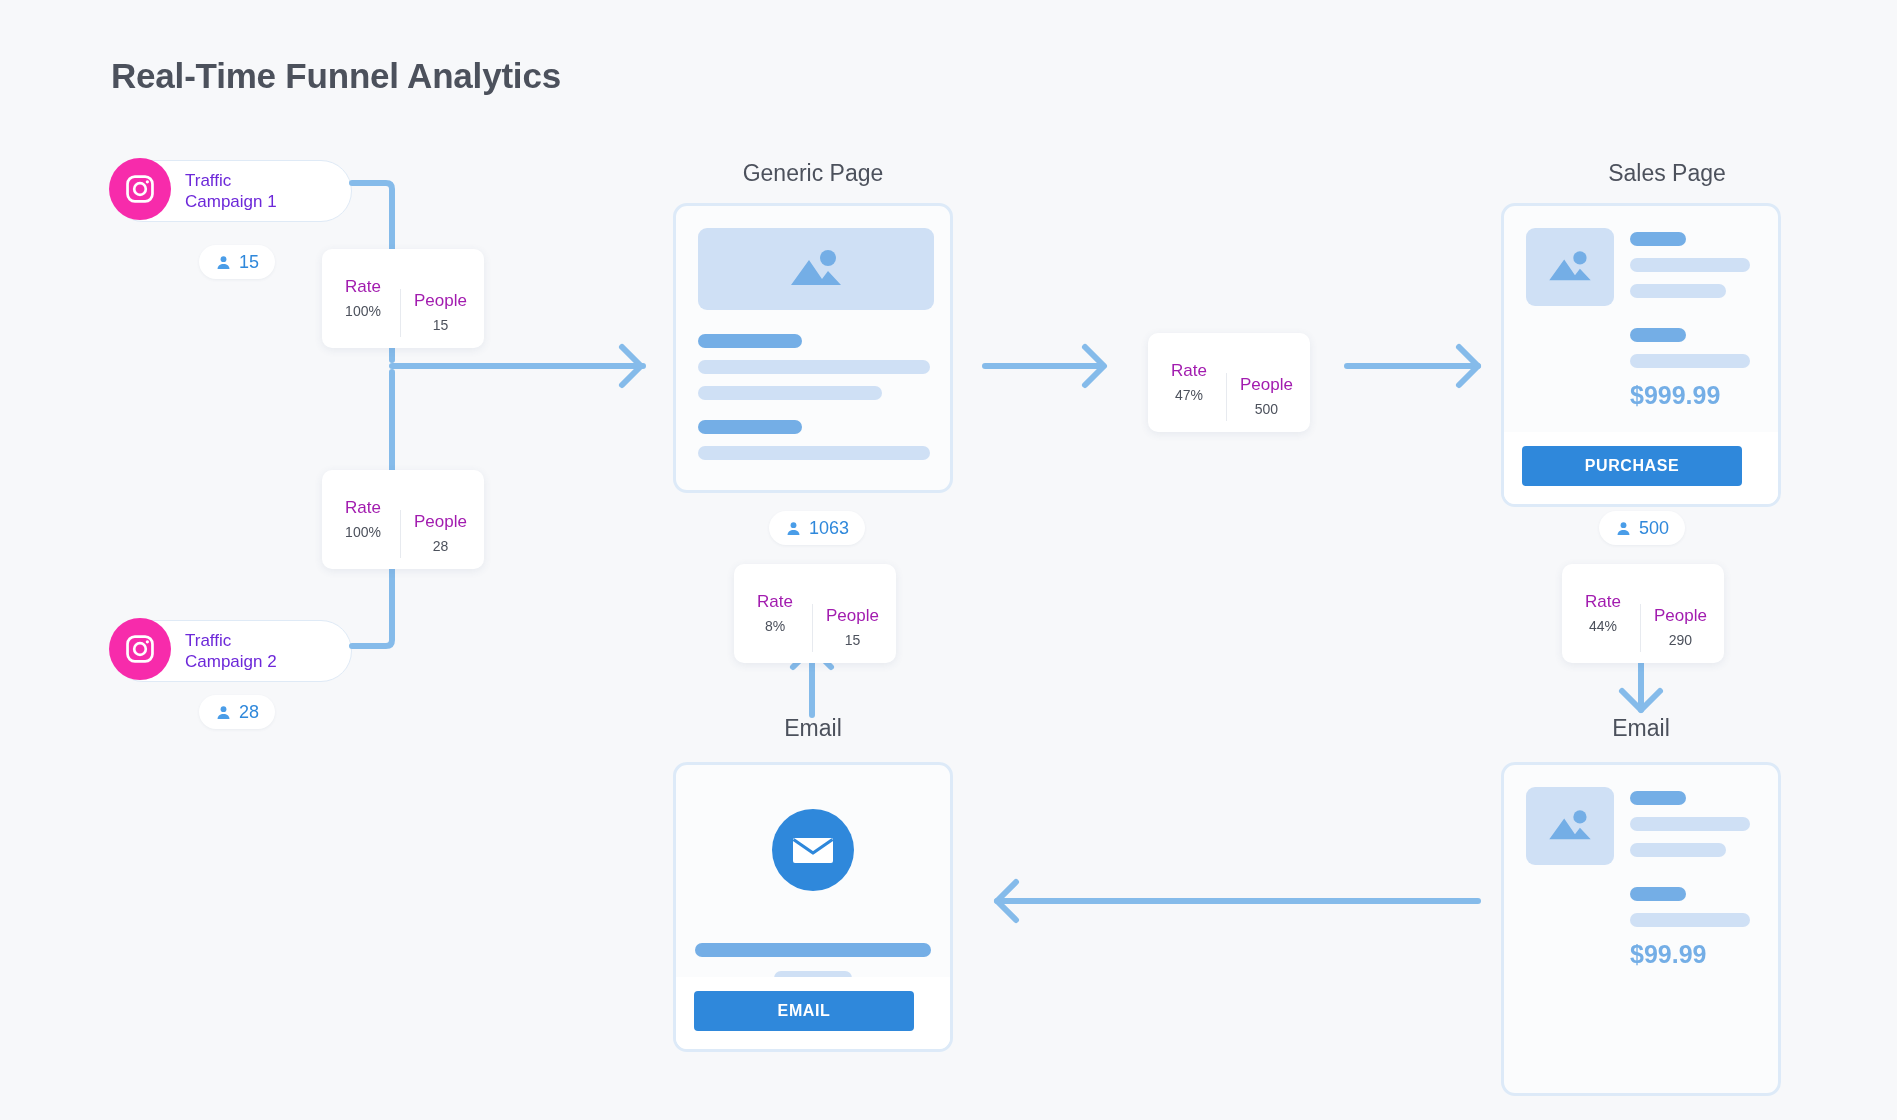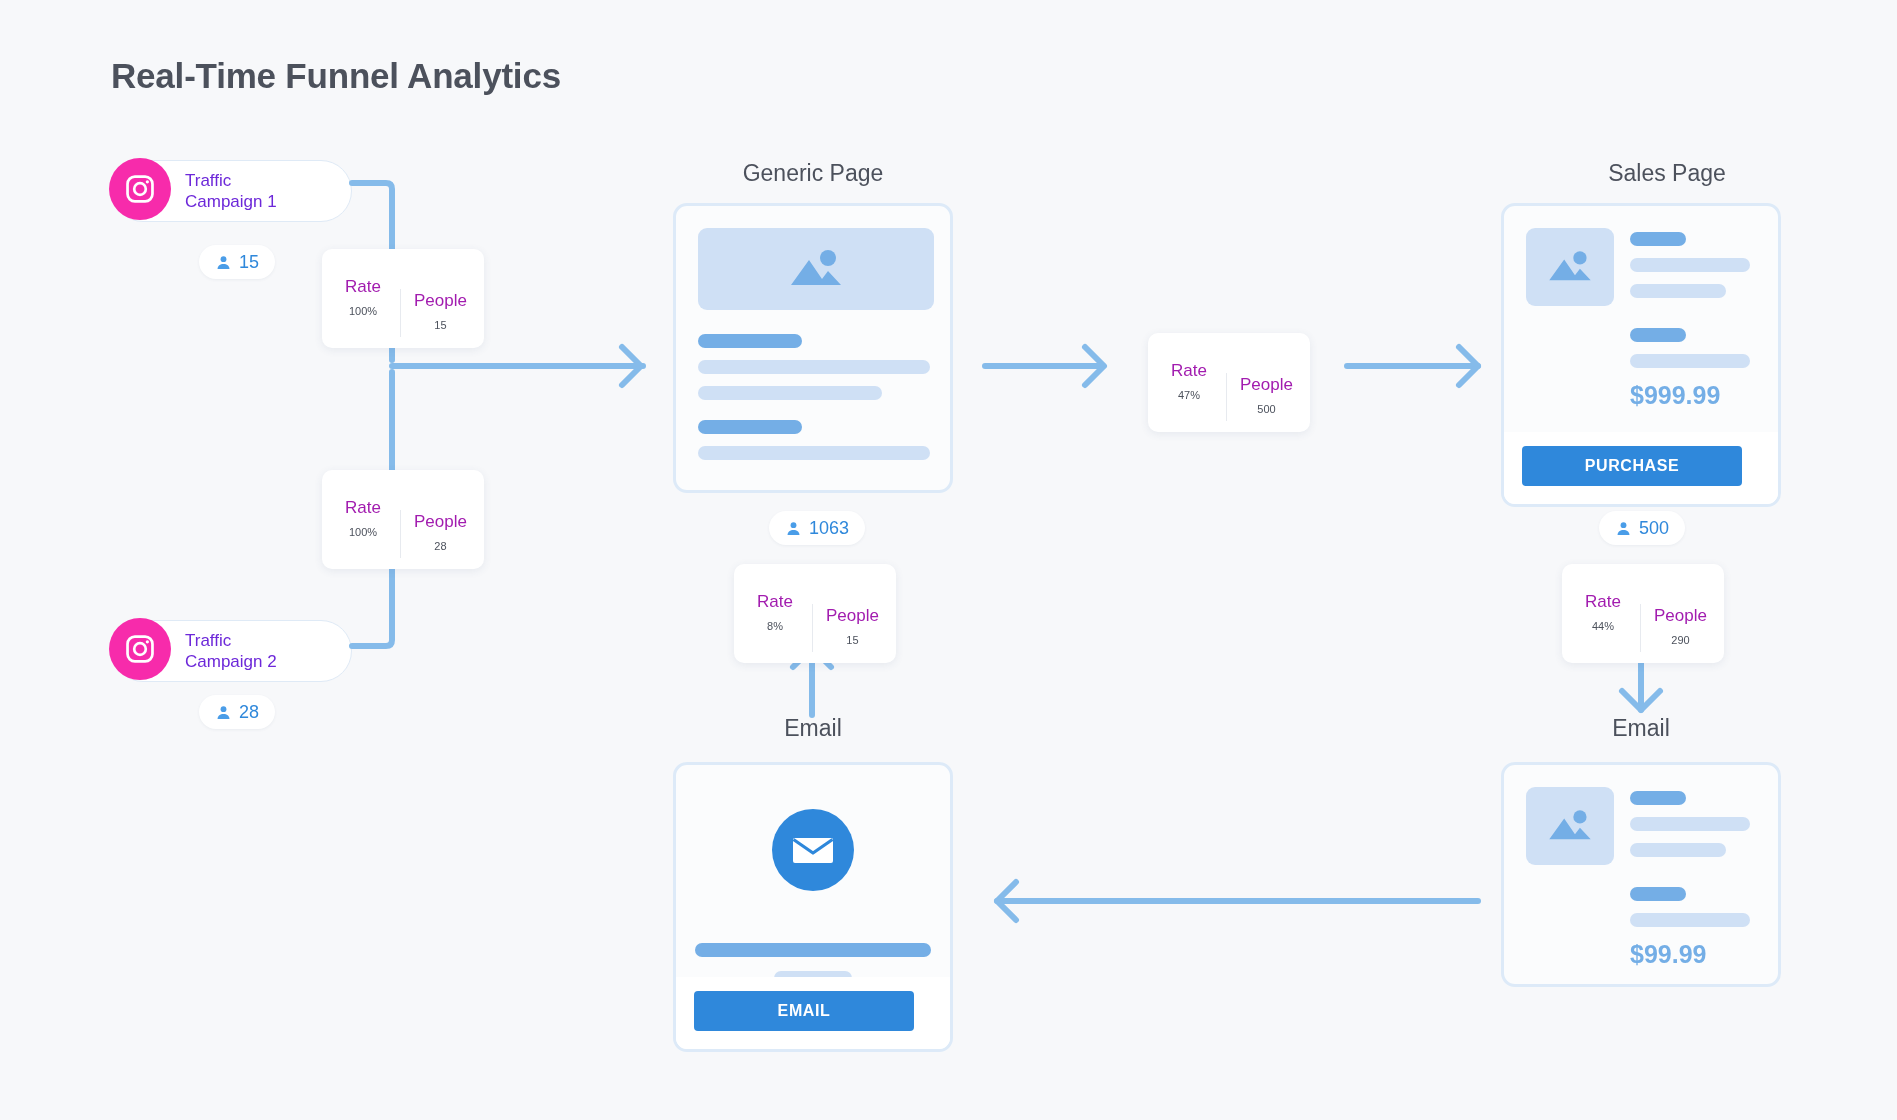--- a/index.html
+++ b/index.html
@@ -107,21 +107,21 @@
     border-left: 1px solid #e7eaef;
     margin-top: 29px;
   }
   .stat-head {
     font-size: 17px;
     color: #a21caf;
     line-height: 24px;
     white-space: nowrap;
   }
   .stat-val {
-    font-size: 11px;
+    font-size: 14px;
     color: #4c515c;
     line-height: 24px;
     white-space: nowrap;
   }
 
   
   .node-title {
     position: absolute;
     font-size: 23px;
     color: #4c515c;
@@ -378,21 +378,21 @@
       <span class="stat-head">Rate</span>
       <span class="stat-val">44%</span>
     </div>
     <div class="stat-col">
       <span class="stat-head">People</span>
       <span class="stat-val">290</span>
     </div>
   </div>
 
   <div class="node-title" style="left:1501px; top:715px; width:280px;">Email</div>
-  <div class="card" style="left:1501px; top:762px; width:280px; height:225px;">
+  <div class="card" style="left:1501px; top:762px; width:280px; height:334px;">
     <div class="card-inner" style="display:flex; gap:16px;">
       <div class="img-ph" style="width:88px; height:78px; flex:none;">
         <svg width="58" height="42" viewBox="0 0 70 48">
           <circle cx="47" cy="13" r="8" fill="#74aee6"></circle>
           <path d="M10 40 L28 15 L41 34 L47 26 L60 40 Z" fill="#74aee6"></path>
         </svg>
       </div>
       <div style="flex:1; padding-top:4px;">
         <div class="bar dark" style="width:56px;"></div>
         <div class="bar light" style="width:120px; margin-top:12px;"></div>

